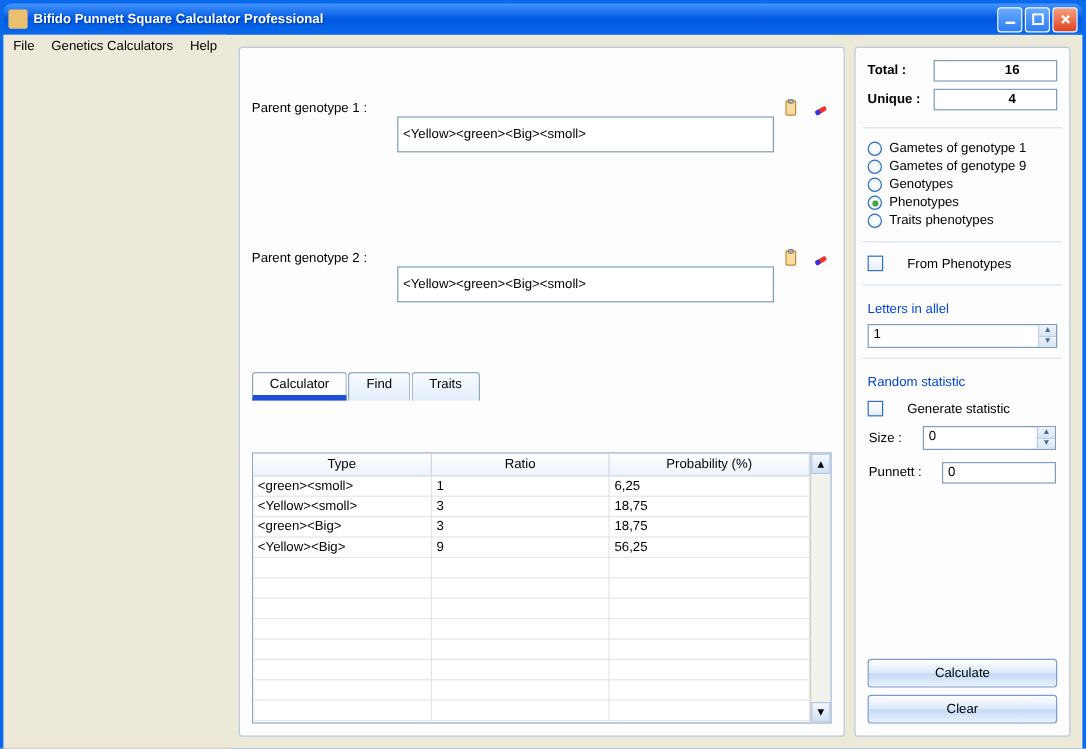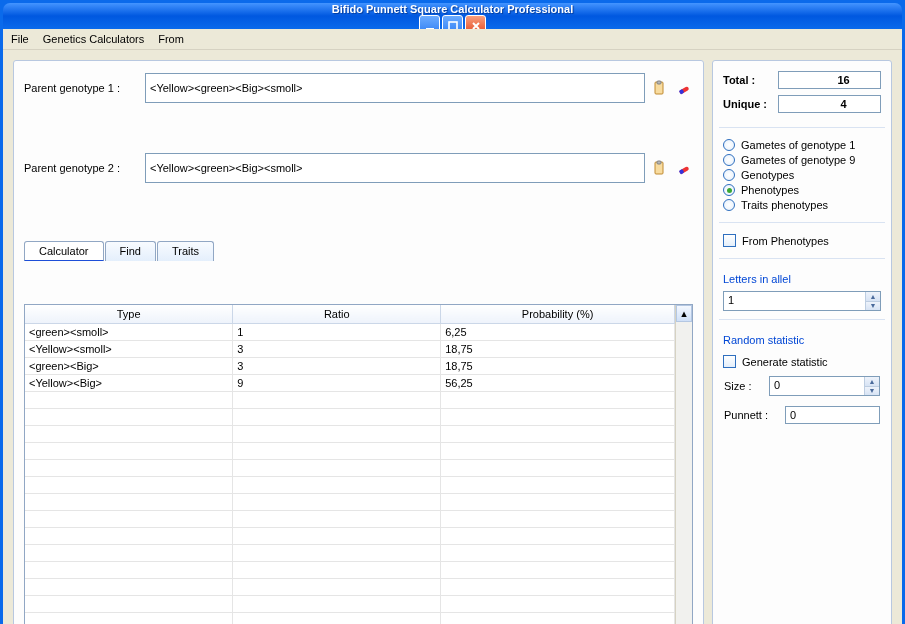--- a/index.html
+++ b/index.html
@@ -12,21 +12,20 @@
   position: relative;
 }
 .titlebar {
   height: 26px;
   background: linear-gradient(#4394ff, #0058e0 50%, #0a6aeb);
   border-radius: 7px 7px 0 0;
   display: flex; align-items: center;
   padding: 0 4px;
   color: white; font-weight: bold;
   font-size: 13px;
-  flex-direction: column;
 }
 .titlebar .app-icon {
   width: 16px; height: 16px;
   background: #e8c070;
   border-radius: 2px;
   margin-right: 5px;
   display: inline-block;
 }
 .titlebar .title-text { flex: 1; text-shadow: 1px 1px 1px #003a9c; }
 .title-buttons { display: flex; gap: 2px; }
@@ -39,21 +38,21 @@
   cursor: pointer;
 }
 .title-btn.min, .title-btn.max { background: linear-gradient(#6babff,#2d7df3); }
 .title-btn.close { background: linear-gradient(#f89e7c,#e1441e); }
 .title-btn svg { width:12px; height:12px; }
 
 .client {
   background: #ece9d8;
   height: calc(624px - 29px);
   border: 0;
-  display: flex; flex-direction: column;
+  display: flex; 
 }
 .menubar {
   background: #ece9d8;
   padding: 4px 8px;
   border-bottom: 1px solid #d6d2c2;
   display: flex; gap: 14px;
 }
 .menubar span { cursor: default; }
 
 .body-row { flex:1; display:flex; padding:10px 10px 10px 10px; gap:0;}
@@ -78,41 +77,42 @@
   display:flex; flex-direction:column;
 }
 
 .form-row { display:flex; align-items:center; margin-bottom:6px; gap:6px;}
 .form-row label { width:115px; }
 .text-input {
   flex:1; height:15px;
   border:1px solid #7f9db9;
   background:white;
   padding:14px 4px;
+  margin-top:45px;
 }
 .icon-btn {
   width:18px; height:18px;
   display:flex; align-items:center; justify-content:center;
   cursor:pointer;
 }
 .icon-btn svg{ width:16px; height:16px; }
 
 .tab-strip { display:flex; margin-top:8px; margin-bottom:-1px; position:relative; z-index:2;}
 .tab {
   padding:3px 14px;
   background:linear-gradient(#f8fbff,#e4effc);
   border:1px solid #91a7c4;
   border-bottom:none;
   border-radius:3px 3px 0 0;
   margin-right:1px;
   cursor:pointer;
 }
 .tab.active {
   background:white;
-  border-bottom:1px solid #1d4ed8;
+  border-bottom:5px solid #1d4ed8;
 }
 .table-wrap {
   flex:1;
   border:1px solid #91a7c4;
   background:white;
   display:flex;
   min-height:0;
 }
 .table-scroll {
   flex:1; overflow:hidden;
@@ -152,21 +152,21 @@
 
 .radio-row{ display:flex; align-items:center; gap:6px; margin:3px 0; cursor:pointer;}
 .radio-outer{
   width:12px;height:12px;border-radius:50%;
   border:1px solid #2f6fbf;background:radial-gradient(#fff,#e4effb);
   display:flex;align-items:center;justify-content:center;
 }
 .radio-dot{ width:5px;height:5px;border-radius:50%; background:#39a834; display:none;}
 .radio-row.selected .radio-dot{ display:block; }
 
-.check-row{ display:flex; align-items:center; gap:6px; margin:3px 0; cursor:pointer;}
+.check-row{ display:flex; align-items:center; gap:20px; margin:3px 0; cursor:pointer;}
 .checkbox-box{
   width:13px;height:13px;border:1px solid #2f6fbf;background:linear-gradient(#fff,#e4effb);
 }
 
 .group-title{ color:#0046d5; margin:6px 0 6px 0; }
 
 .spin-input{
   display:flex; border:1px solid #7f9db9; background:white; height:20px; width:100%;
 }
 .spin-input span{ flex:1; padding:2px 4px; }
@@ -211,21 +211,21 @@
             <path d="M3 3 L9 9 M9 3 L3 9" stroke="white" stroke-width="2"></path>
           </svg>
         </div>
     </div>
   </div>
 
   <div class="client">
     <div class="menubar">
       <span>File</span>
       <span>Genetics Calculators</span>
-      <span>From</span>
+      <span>Help</span>
     </div>
 
     <div class="body-row">
 
       <div class="left-panel">
         <div class="form-row">
           <label>Parent genotype 1 :</label>
           <input class="text-input" value="&lt;Yellow&gt;&lt;green&gt;&lt;Big&gt;&lt;smoll&gt;" style="">
           <div class="icon-btn">
             <svg viewBox="0 0 16 16">

